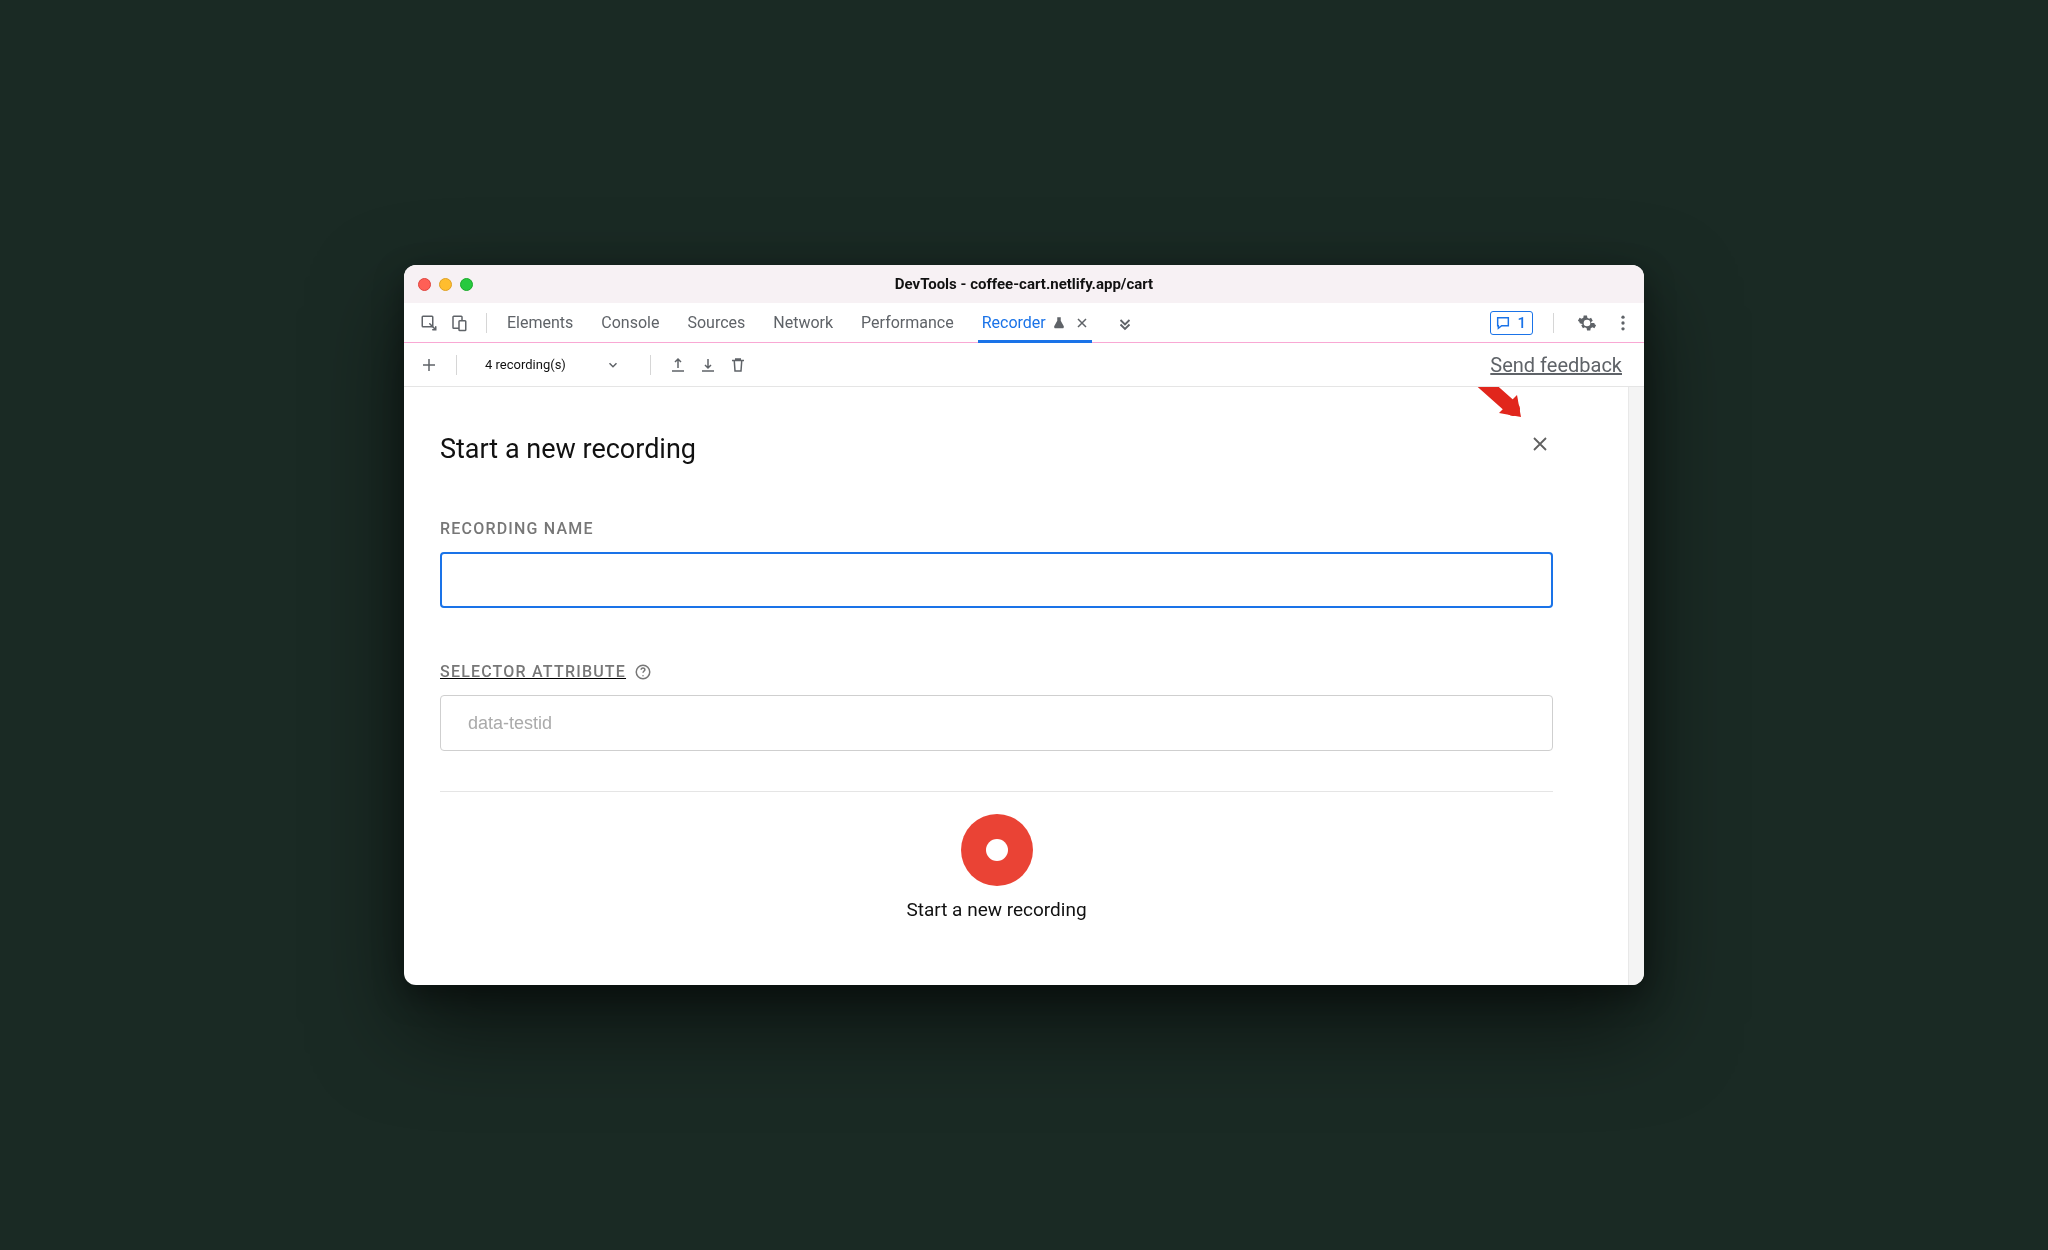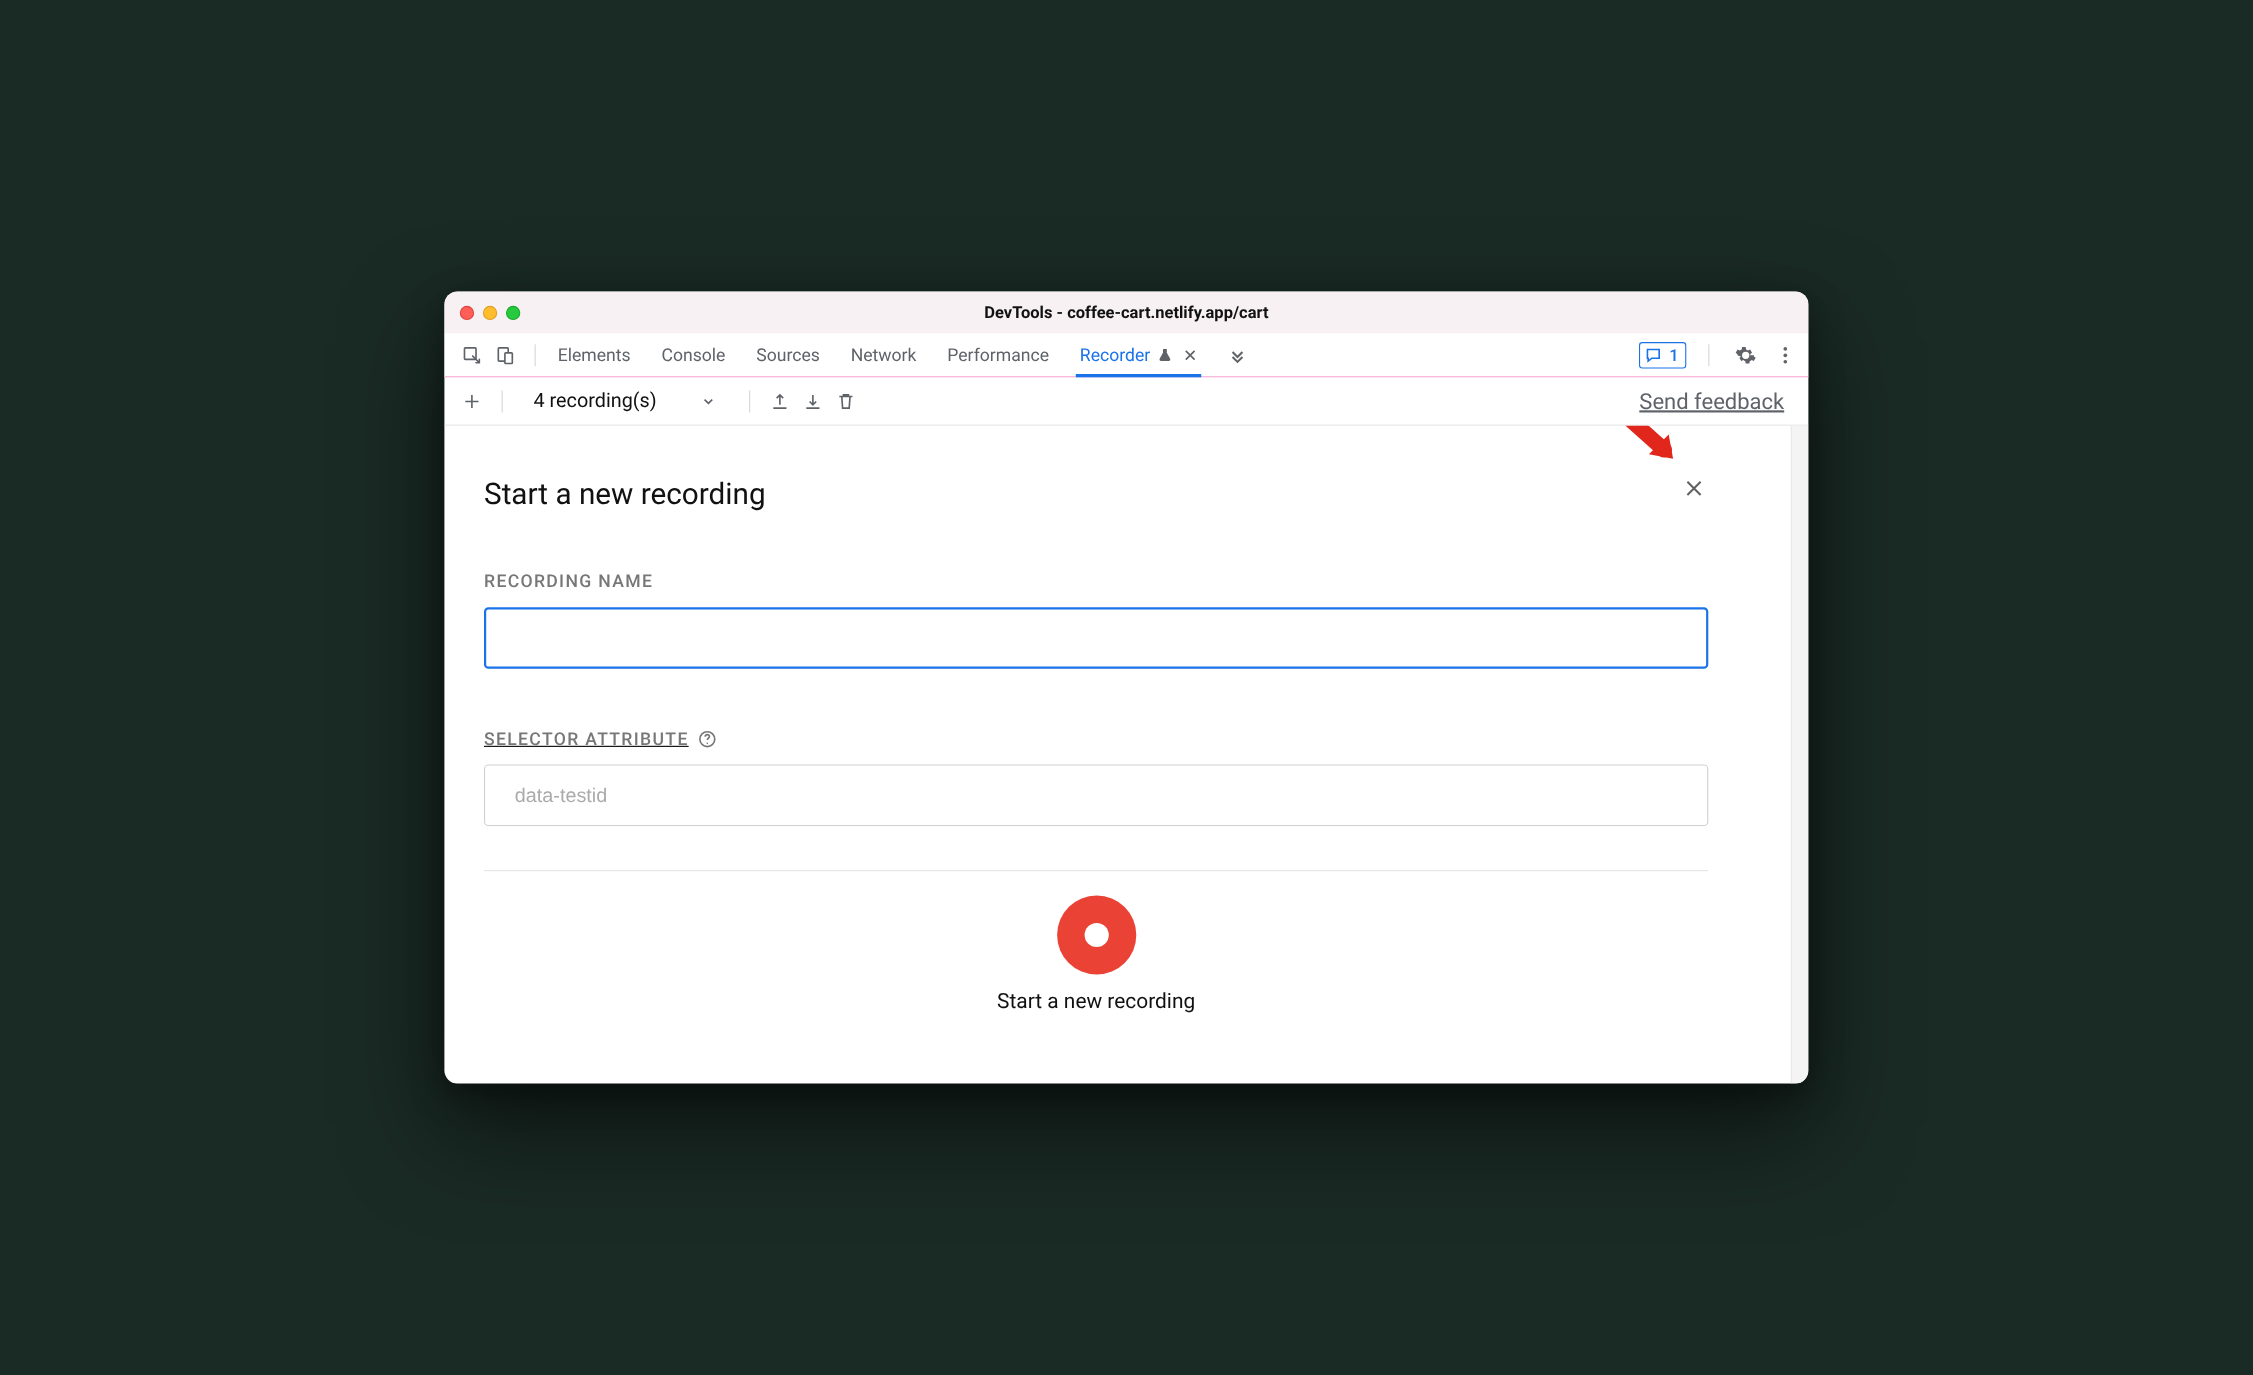--- a/index.html
+++ b/index.html
@@ -132,21 +132,21 @@
     align-items: center;
     padding: 0 10px 0 12px;
     gap: 4px;
     flex-shrink: 0;
   }
   .dropdown {
     display: flex;
     align-items: center;
     gap: 40px;
     padding: 4px 10px;
-    font-size: 18px;
+    font-size: 13px;
     color: #111;
     cursor: pointer;
     margin-left: 4px;
     margin-right: 6px;
   }
   .dropdown .chev {
     color: #5f6368;
   }
   .toolbar .feedback {
     margin-left: auto;

